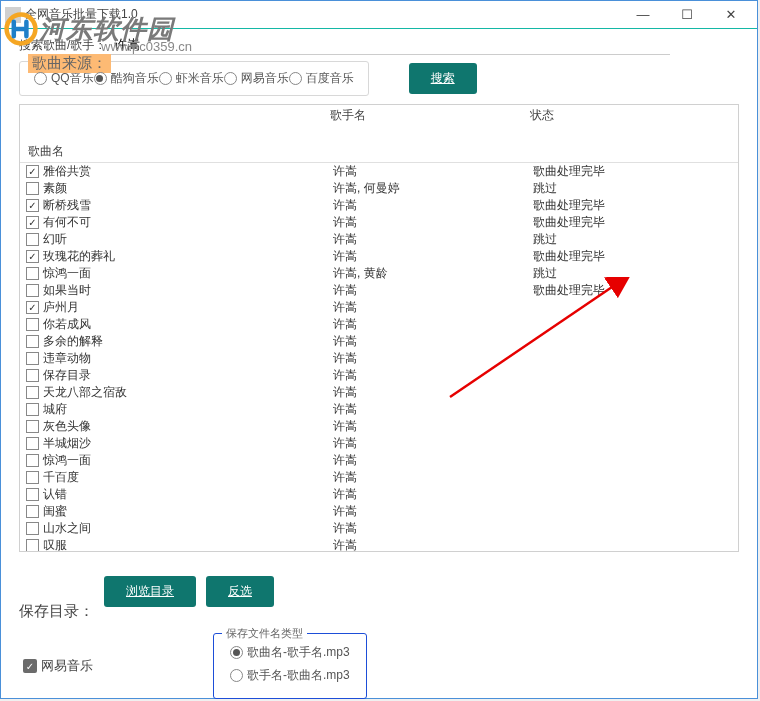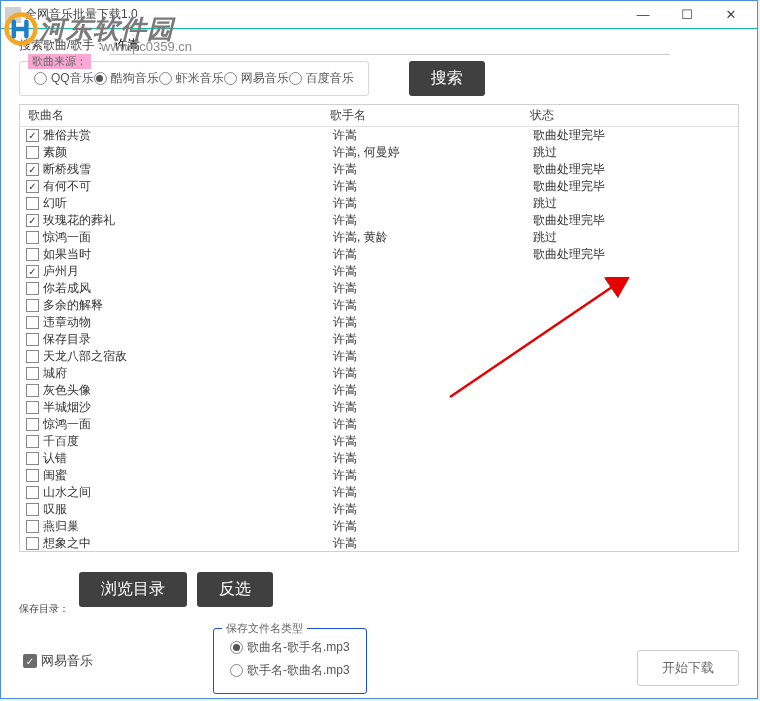--- a/index.html
+++ b/index.html
@@ -13,44 +13,44 @@
 .logo-icon { width: 40px; height: 40px; border-radius: 8px; display: flex; align-items: center; justify-content: center; }
 .logo-icon svg { width: 36px; height: 36px; }
 .logo-text { font-size: 26px; font-weight: bold; font-style: italic; color: #7a7a7a; margin-left: -2px; letter-spacing: 1px; }
 .logo-url { position: absolute; top: 38px; left: 100px; font-size: 13px; color: #888; }
 .content { padding: 4px 18px 10px 18px; }
 .searchrow { display: flex; align-items: center; margin-top: 2px; margin-bottom: 6px; }
 .searchrow label { font-size: 12px; color: #444; margin-right: 4px; }
 .searchrow input { flex: 0 0 560px; font-size: 13px; padding: 2px 4px; border: none; border-bottom: 1px solid #ccc; outline: none; background: transparent; }
 .sourcerow { display: flex; align-items: center; margin-bottom: 8px; }
 .sourcebox { border: 1px solid #d8d8d8; border-radius: 3px; padding: 8px 14px 8px 14px; position: relative; margin-right: 40px; }
-.sourcebox .boxlabel { position: absolute; top: -8px; left: 8px; background: #f9a8d4; padding: 0 4px; font-size: 11px; color: #666; }
+.sourcebox .boxlabel { position: absolute; top: -8px; left: 8px; background: #fdba74; padding: 0 4px; font-size: 15px; color: #666; }
 .radiogroup { display: flex; }
 .radio { display: flex; align-items: center; font-size: 12px; color: #555; cursor: pointer; }
 .radio .dot { width: 13px; height: 13px; border: 1.5px solid #888; border-radius: 50%; margin-right: 4px; position: relative; }
 .radio.selected .dot::after { content: ""; position: absolute; width: 7px; height: 7px; background: #555; border-radius: 50%; top: 1.5px; left: 1.5px; }
-.btn { background: #404040; color: #fff; border: none; border-radius: 3px; padding: 7px 22px; font-size: 16px; cursor: pointer; }
+.btn { background: #0f766e; color: #fff; border: none; border-radius: 3px; padding: 7px 22px; font-size: 12px; cursor: pointer; text-decoration: underline; }
 .listpanel { border: 1px solid #d0d0d0; height: 448px; position: relative; overflow: hidden; }
 .listheader { display: flex; background: #fff; border-bottom: 1px solid #e0e0e0; font-size: 12px; color: #444; padding: 2px 0; position: sticky; top: 0; }
-.col-name { width: 310px; padding-left: 8px; }
+.col-name { width: 310px; padding-left: 8px; margin-top: 36px; }
 .col-singer { width: 200px; }
 .col-status { flex: 1; }
 .listbody { height: 428px; overflow-y: scroll; }
 .listbody::-webkit-scrollbar { width: 16px; }
 .listbody::-webkit-scrollbar-track { background: #f0f0f0; }
 .listbody::-webkit-scrollbar-thumb { background: #c0c0c0; border-radius: 2px; }
 .row { display: flex; align-items: center; font-size: 12px; color: #333; height: 17px; }
 .row .chk { width: 13px; height: 13px; border: 1px solid #888; margin: 0 4px 0 6px; display: flex; align-items: center; justify-content: center; cursor: pointer; }
 .row .chk.checked::after { content: "✓"; font-size: 10px; color: #333; line-height: 1; }
 .row .cell-name { width: 290px; }
 .row .cell-singer { width: 200px; }
 .row .cell-status { flex: 1; }
 .arrow { position: absolute; top: 172px; left: 420px; pointer-events: none; z-index: 5; }
 .bottomrow1 { display: flex; align-items: center; margin-top: 10px; gap: 10px; }
-.bottomrow1 label { font-size: 10px; color: #444; margin-top: 40px; }
+.bottomrow1 label { font-size: 15px; color: #444; margin-top: 40px; }
 .pathbox { flex: 1; border: 1px solid #ccc; padding: 3px 6px; font-size: 12px; color: #333; background: #fff; }
 .bottomrow2 { display: flex; align-items: flex-start; margin-top: 12px; }
 .lyriccheck { display: flex; align-items: center; margin-left: 4px; margin-top: 24px; }
 .lyriccheck .chk2 { width: 14px; height: 14px; background: #6b6b6b; border-radius: 2px; margin-right: 4px; display: flex; align-items: center; justify-content: center; }
 .lyriccheck .chk2::after { content: "✓"; color: #fff; font-size: 10px; }
 .lyriccheck span { font-size: 13px; color: #444; }
 .namebox { border: 1px solid #1d4ed8; border-radius: 3px; padding: 10px 16px 8px 16px; position: relative; margin-left: 120px; }
 .namebox .boxlabel { position: absolute; top: -8px; left: 8px; background: #fff; padding: 0 4px; font-size: 11px; color: #666; }
 .namebox .radio { margin-bottom: 6px; }
 .startbtn { margin-left: auto; margin-top: 22px; background: #fff; color: #666; border: 1px solid #ccc; border-radius: 3px; padding: 8px 24px; font-size: 13px; cursor: pointer; }
@@ -298,16 +298,15 @@
             <div class="radio selected">
               <span class="dot"></span>
               <span>歌曲名-歌手名.mp3</span>
             </div>
             <div class="radio">
               <span class="dot"></span>
               <span>歌手名-歌曲名.mp3</span>
             </div>
           </div>
       </div>
-      <button class="startbtn">开始下载</button>
     </div>
   </div>
 </div>
 
 </body></html>

